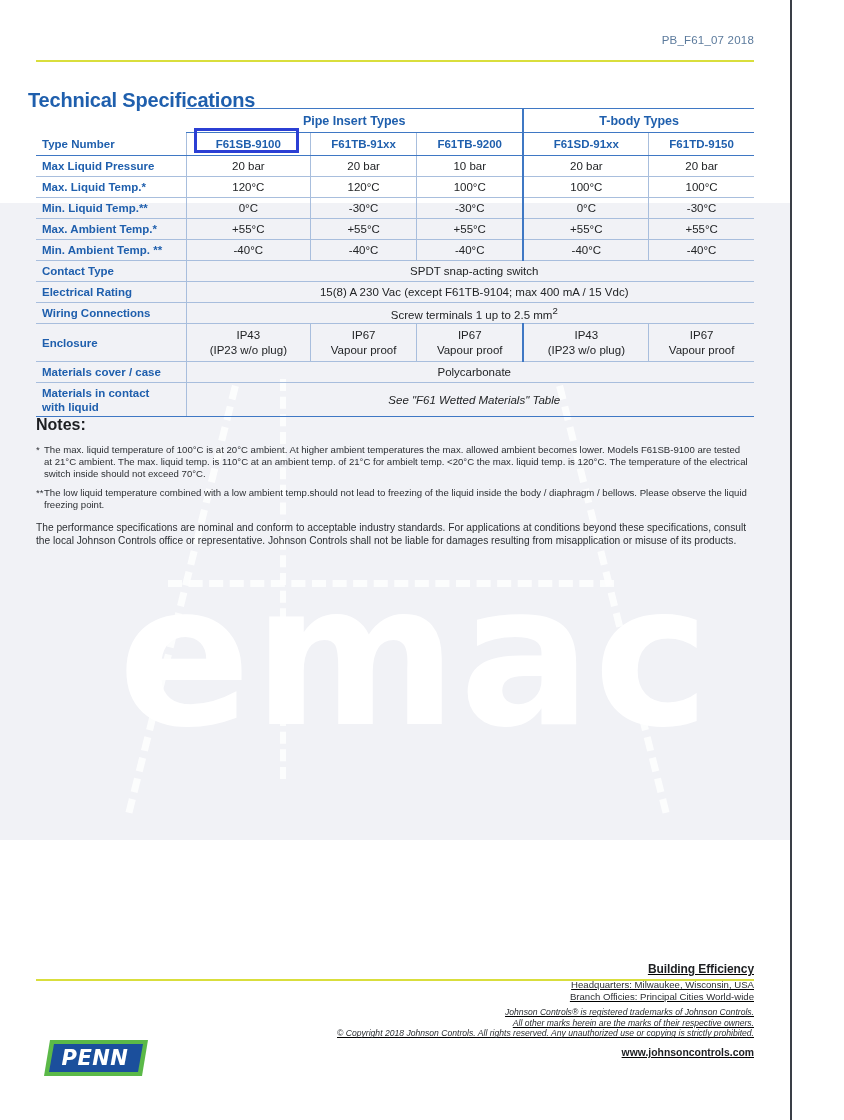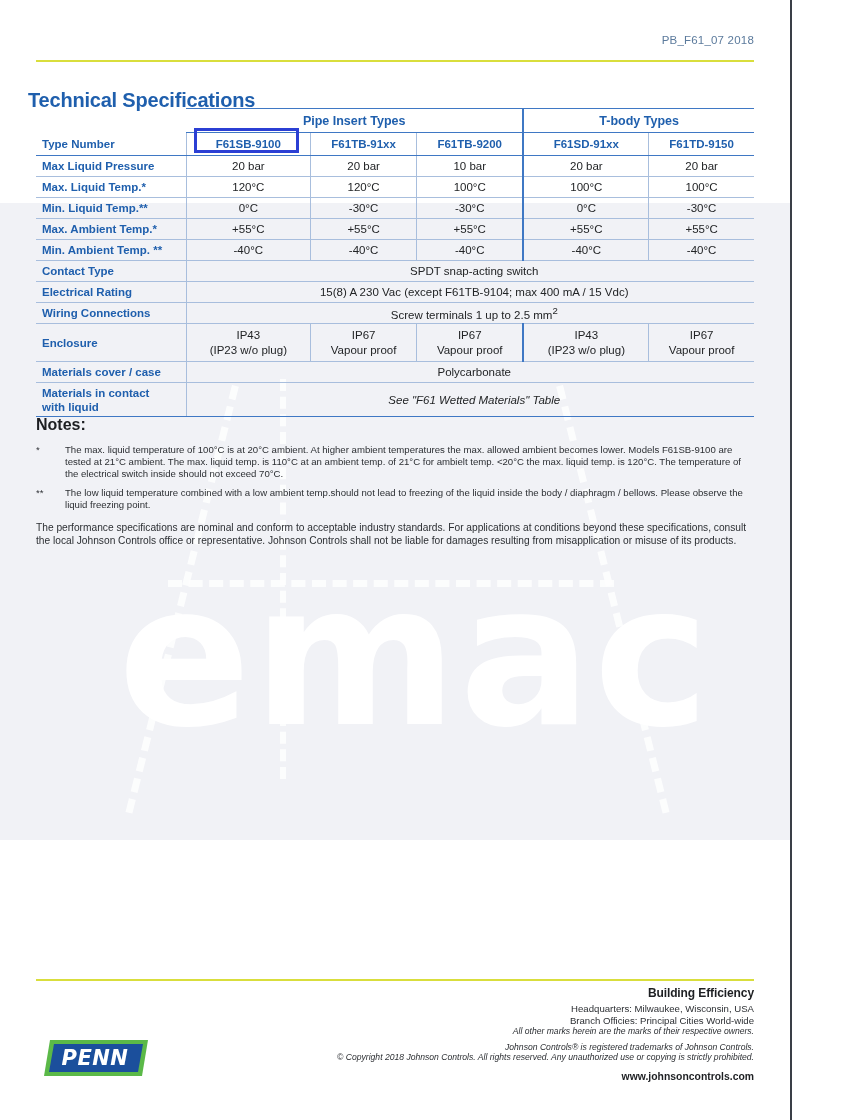--- a/index.html
+++ b/index.html
@@ -226,21 +226,21 @@
     color: #2c2f33;
   }
   .note-mark {
     position: absolute;
     left: 0; top: 0;
     width: 14px;
     font-size: 9.6px;
     color: #2c2f33;
   }
   .note-body {
-    margin-left: 29px;
+    margin-left: 8px;
   }
   #note-1 { top: 444px; width: 712px; }
   #note-2 { top: 487px; width: 712px; }
   #disclaimer {
     position: absolute;
     left: 36px; top: 521px;
     width: 712px;
     font-size: 10.2px;
     line-height: 13.4px;
     color: #2c2f33;
@@ -248,23 +248,24 @@
 
   
   #footer-rule {
     position: absolute;
     left: 36px; top: 979px;
     width: 718px; height: 2.4px;
     background: #d9de3c;
   }
   #footer-right {
     position: absolute;
-    right: 36px; top: 986px;
+    right: 36px; top: 962px;
     text-align: right;
     width: 560px;
+    text-decoration: underline;
   }
   #building-efficiency {
     font-size: 12px;
     font-weight: 700;
     color: #1d1f22;
     letter-spacing: -0.1px;
   }
   .foot-addr {
     font-size: 9.6px;
     line-height: 11.6px;
@@ -447,22 +448,22 @@
     </div>
 
     <div id="disclaimer">The performance specifications are nominal and conform to acceptable industry standards. For applications at conditions beyond these specifications, consult the local Johnson Controls office or representative. Johnson Controls shall not be liable for damages resulting from misapplication or misuse of its products.</div>
 
     <div id="footer-rule"></div>
 
     <div id="footer-right">
       <div id="building-efficiency">Building Efficiency</div>
       <div class="foot-addr">Headquarters: Milwaukee, Wisconsin, USA</div>
       <div class="foot-addr" style="margin-top:0;">Branch Officies: Principal Cities World-wide</div>
+      <div class="foot-legal">Johnson Controls® is registered trademarks of Johnson Controls.</div>
       <div class="foot-legal" style="margin-top:0;">All other marks herein are the marks of their respective owners.</div>
-      <div class="foot-legal">Johnson Controls® is registered trademarks of Johnson Controls.</div>
       <div class="foot-legal" style="margin-top:0;">© Copyright 2018 Johnson Controls. All rights reserved. Any unauthorized use or copying is strictly prohibited.</div>
       <div id="footer-url">www.johnsoncontrols.com</div>
     </div>
 
     <div id="penn-logo">
       <svg width="108" height="40" viewBox="0 0 108 40" xmlns="http://www.w3.org/2000/svg">
         <polygon points="8,2 106,2 100,38 2,38" fill="#5bb948"></polygon>
         <polygon points="12,6 101,6 96,34 7,34" fill="#1b4f9c"></polygon>
         <text x="53" y="27" font-family="DejaVu Sans, sans-serif" font-size="21" font-weight="700" font-style="italic" fill="#ffffff" text-anchor="middle" letter-spacing="0.5">PENN</text>
       </svg>

